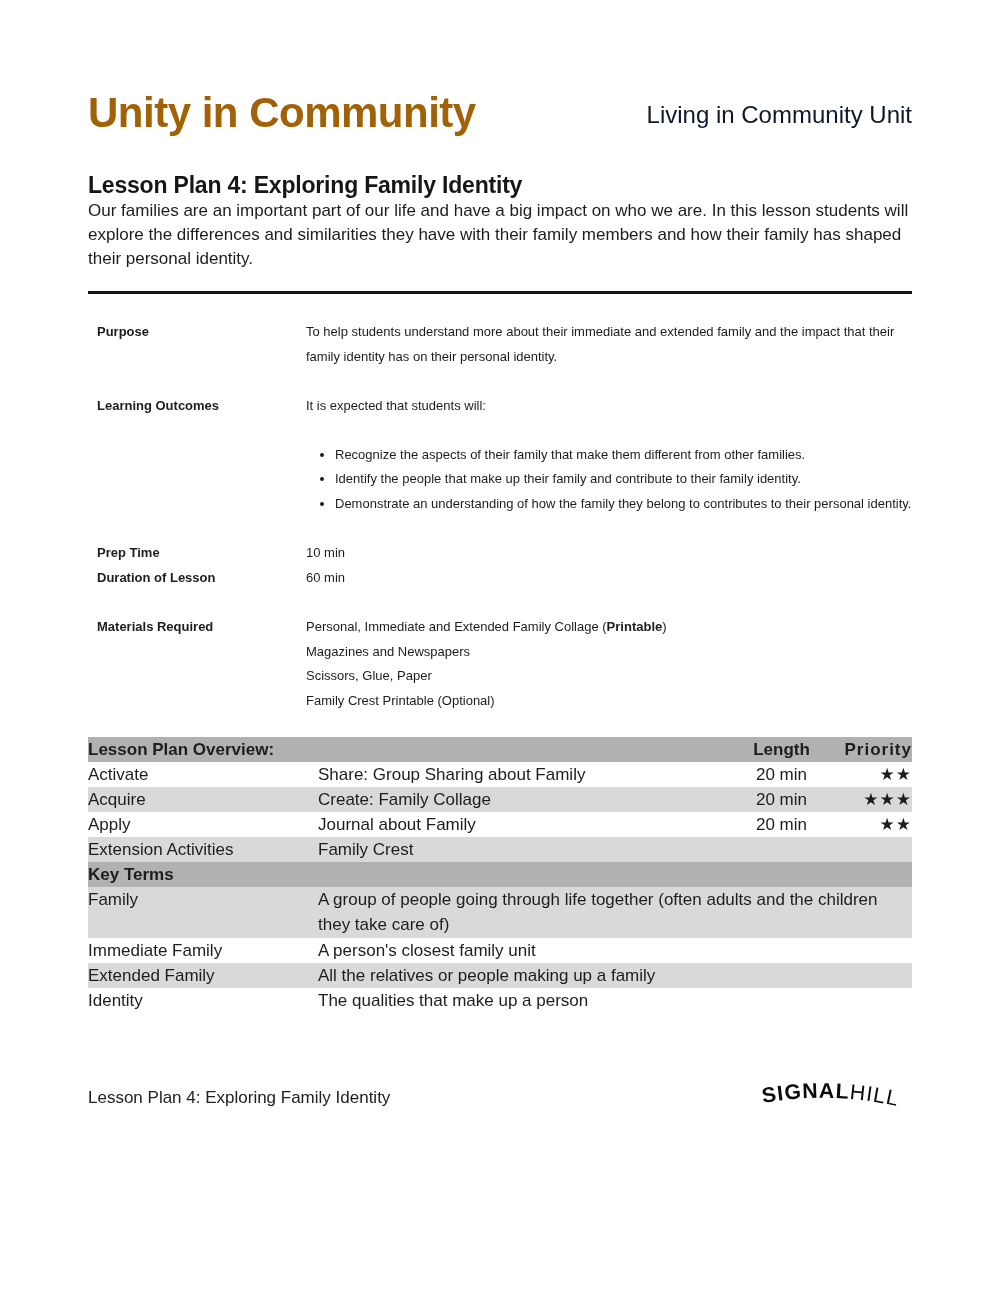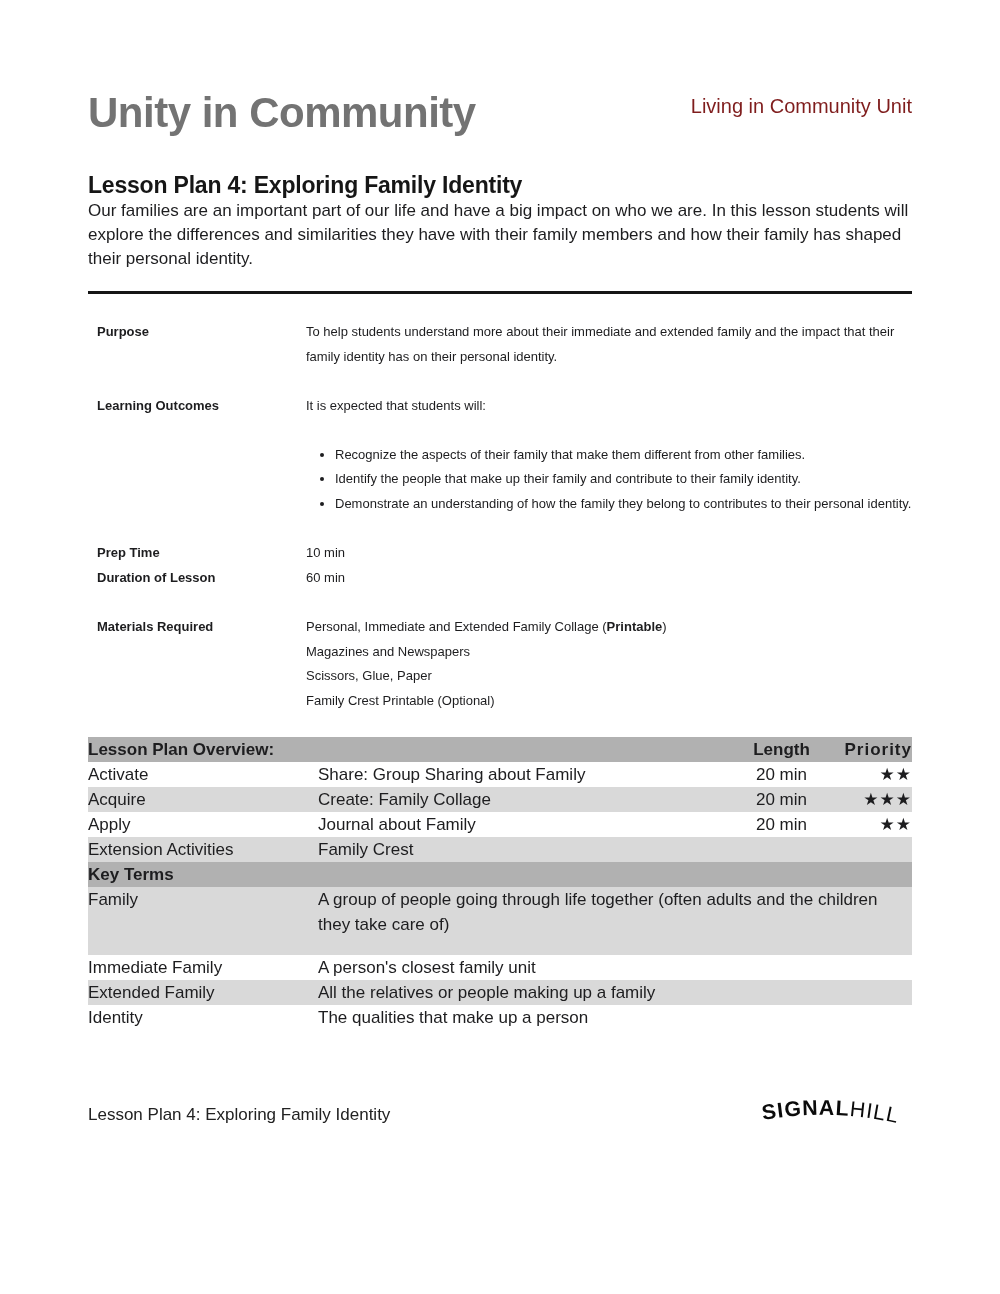--- a/index.html
+++ b/index.html
@@ -12,22 +12,22 @@
   body{
     width:1000px;height:1294px;margin:0 auto;
     font-family:"Liberation Sans",sans-serif;
     color:var(--text-color,#1d1d1f);
     -webkit-font-smoothing:antialiased;
   }
   .page{width:1000px;height:1294px;padding:90px 88px 40px 88px;position:relative;}
 
   
   .doc-header{display:flex;justify-content:space-between;align-items:flex-start;}
-  .doc-title{font-size:42px;font-weight:800;letter-spacing:-0.5px;line-height:1.1;color:#737373;}
-  .unit-info{text-align:right;font-size:20px;font-weight:400;color:#7f1d1d;line-height:27px;margin-top:3px;}
+  .doc-title{font-size:42px;font-weight:800;letter-spacing:-0.5px;line-height:1.1;color:#a16207;}
+  .unit-info{text-align:right;font-size:24px;font-weight:400;color:#0f172a;line-height:27px;margin-top:11px;}
 
   .lesson-heading{font-size:23px;font-weight:700;color:#161616;margin-top:36px;letter-spacing:-0.2px;}
 
   .intro{font-size:17px;line-height:24px;max-width:824px;}
 
   .rule{border:none;border-top:3px solid #151515;margin-top:20px;}
 
   
   .def-section{margin-top:26px;font-size:13px;line-height:24.5px;}
   .def-row{display:grid;grid-template-columns:209px 1fr;padding-left:9px;}
@@ -41,21 +41,21 @@
   
   table.overview{width:100%;border-collapse:collapse;margin-top:24px;font-size:17px;table-layout:fixed;}
   table.overview td{padding:0;vertical-align:top;line-height:25px;}
   col.c1{width:230px;} col.c3{width:85px;} col.c4{width:88px;}
   tr.hdr td{background:var(--table-header-bg,#b1b1b1);font-weight:700;}
   tr.alt td{background:var(--table-alt-bg,#d9d9d9);}
   td.first{padding-left:9px;}
   td.len{text-align:center;}
   td.pri{text-align:right;padding-right:8px;letter-spacing:1px;}
   td.pri .stars{font-family:"DejaVu Sans",sans-serif;}
-  tr.def-2line td{line-height:24.5px;padding-top:1px;padding-bottom:18px;}
+  tr.def-2line td{line-height:24.5px;padding-top:1px;padding-bottom:1px;}
 
   
   .doc-footer{display:flex;justify-content:space-between;align-items:center;margin-top:52px;}
   .footer-text{font-size:17px;color:#222;}
   .logo svg{display:block;}
 </style>
 </head>
 <body>
 
 <div class="page">

